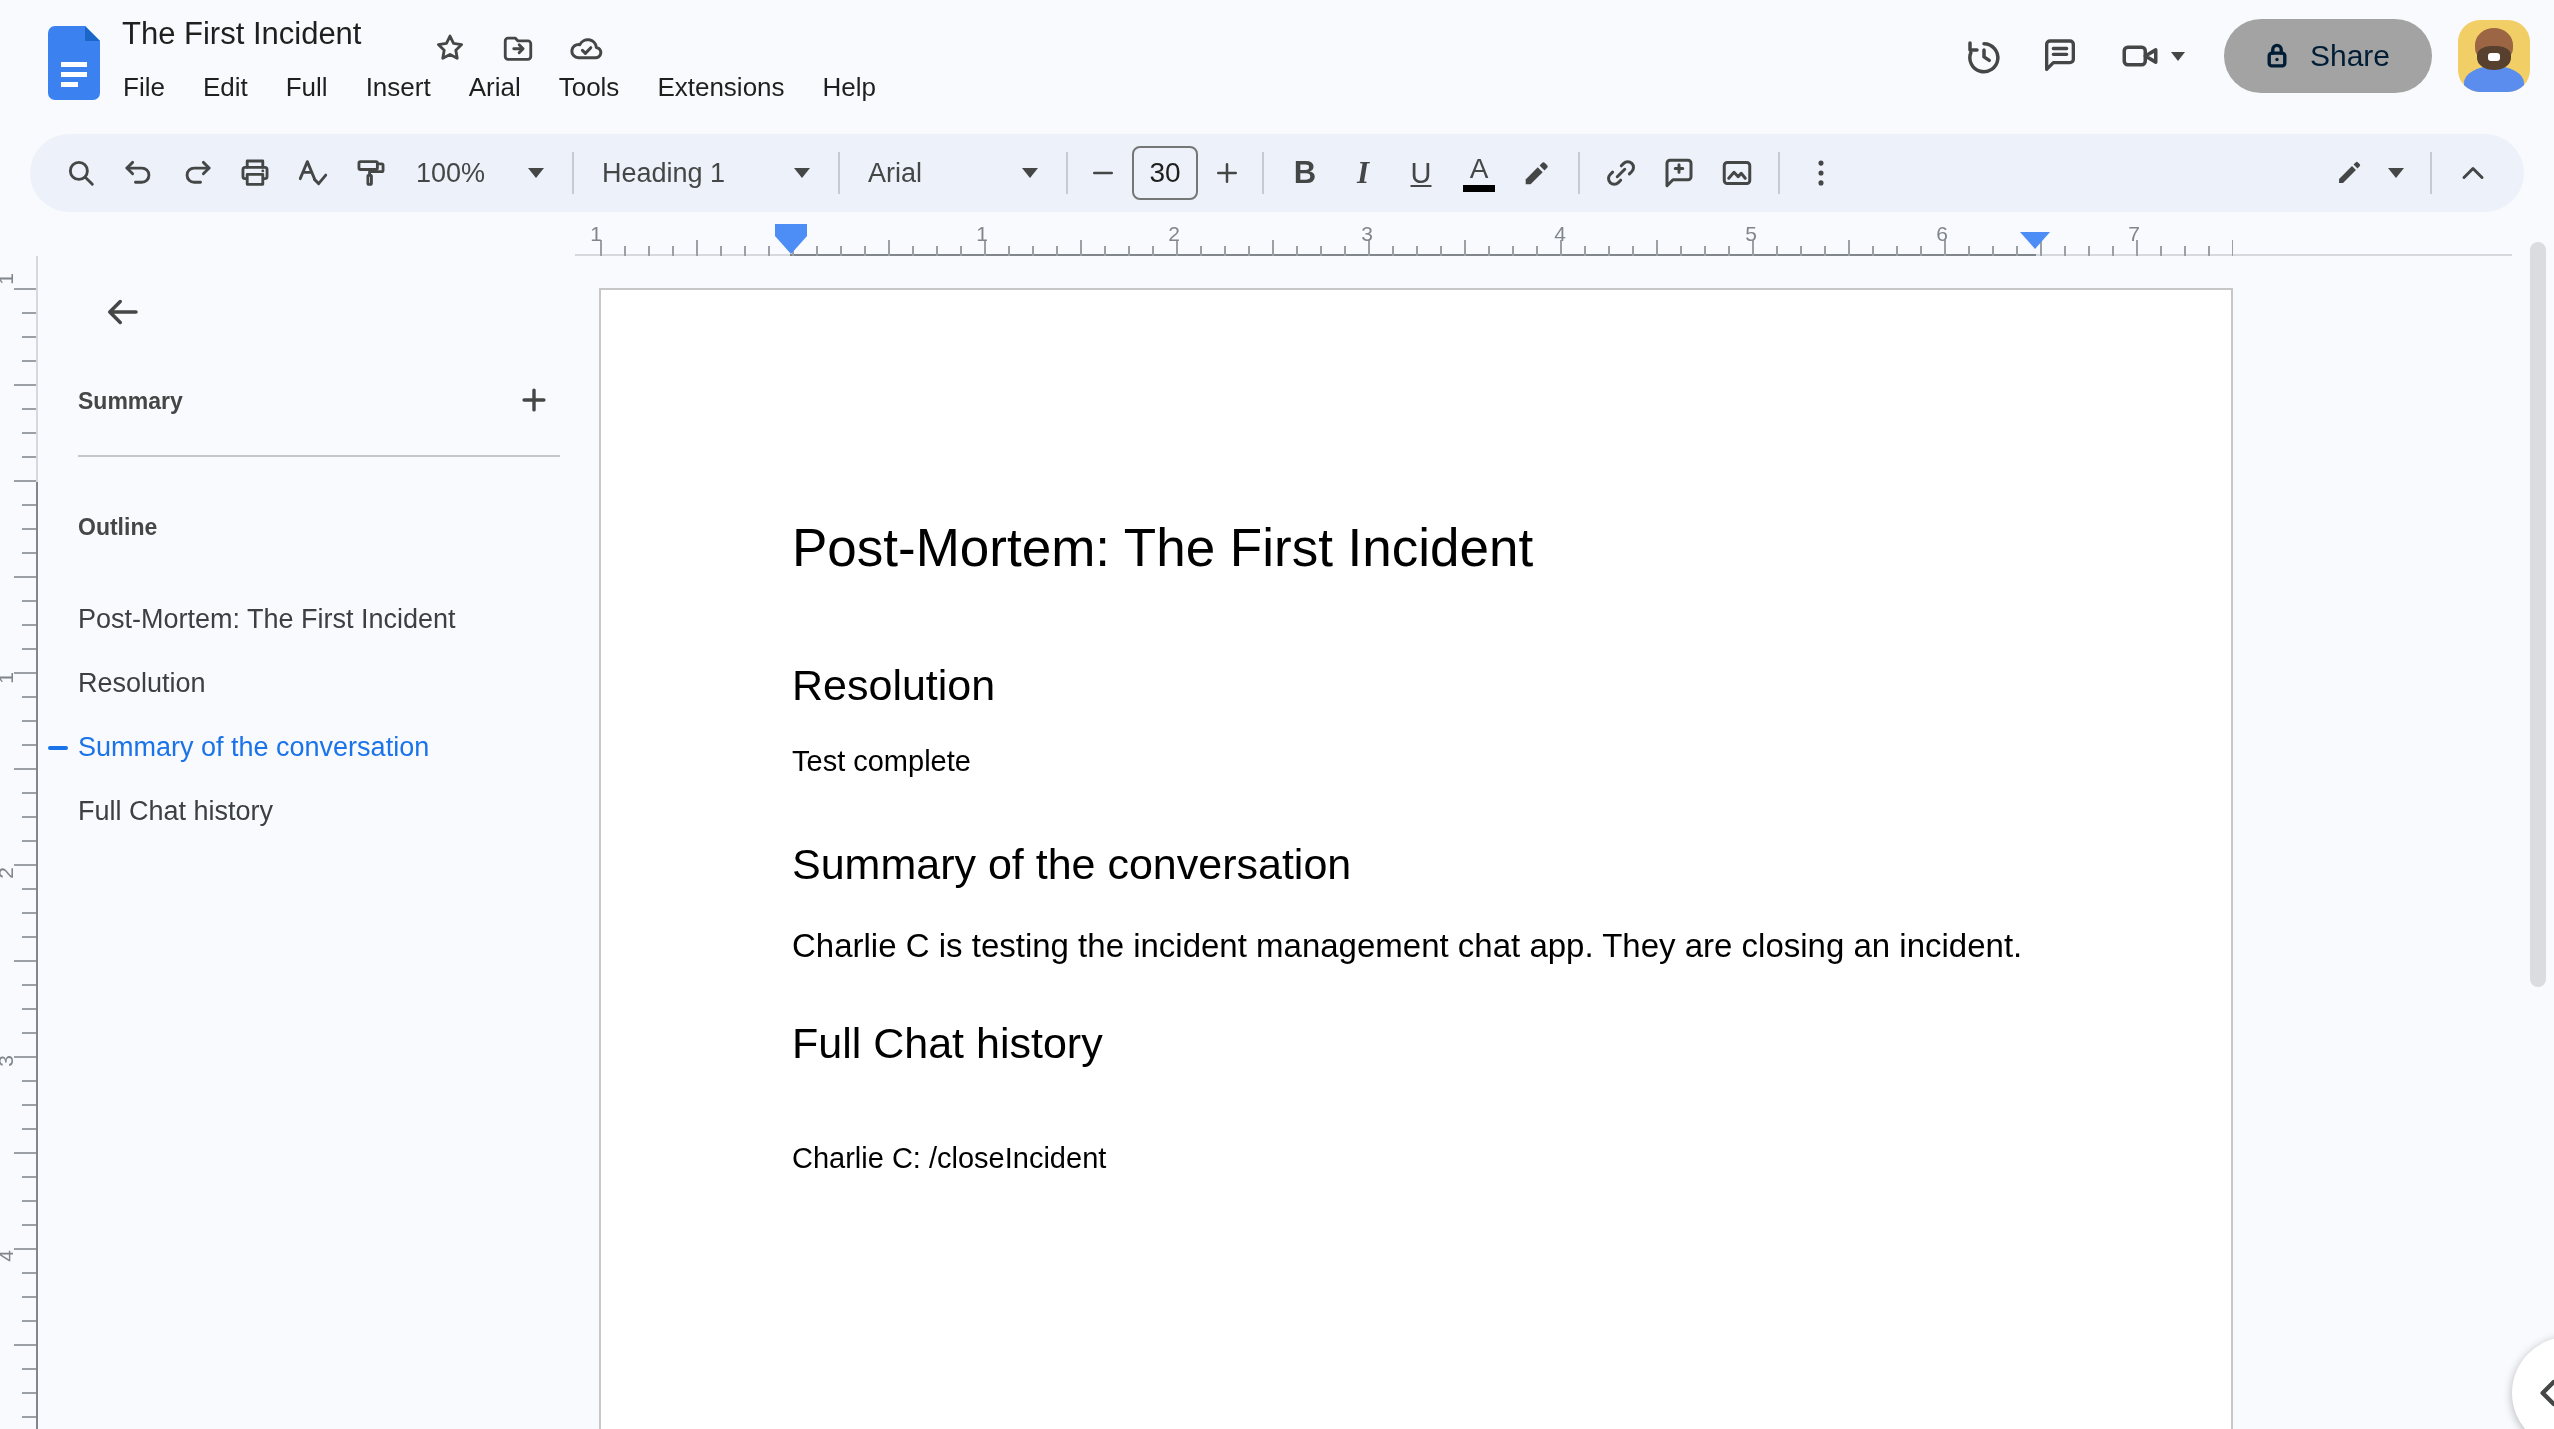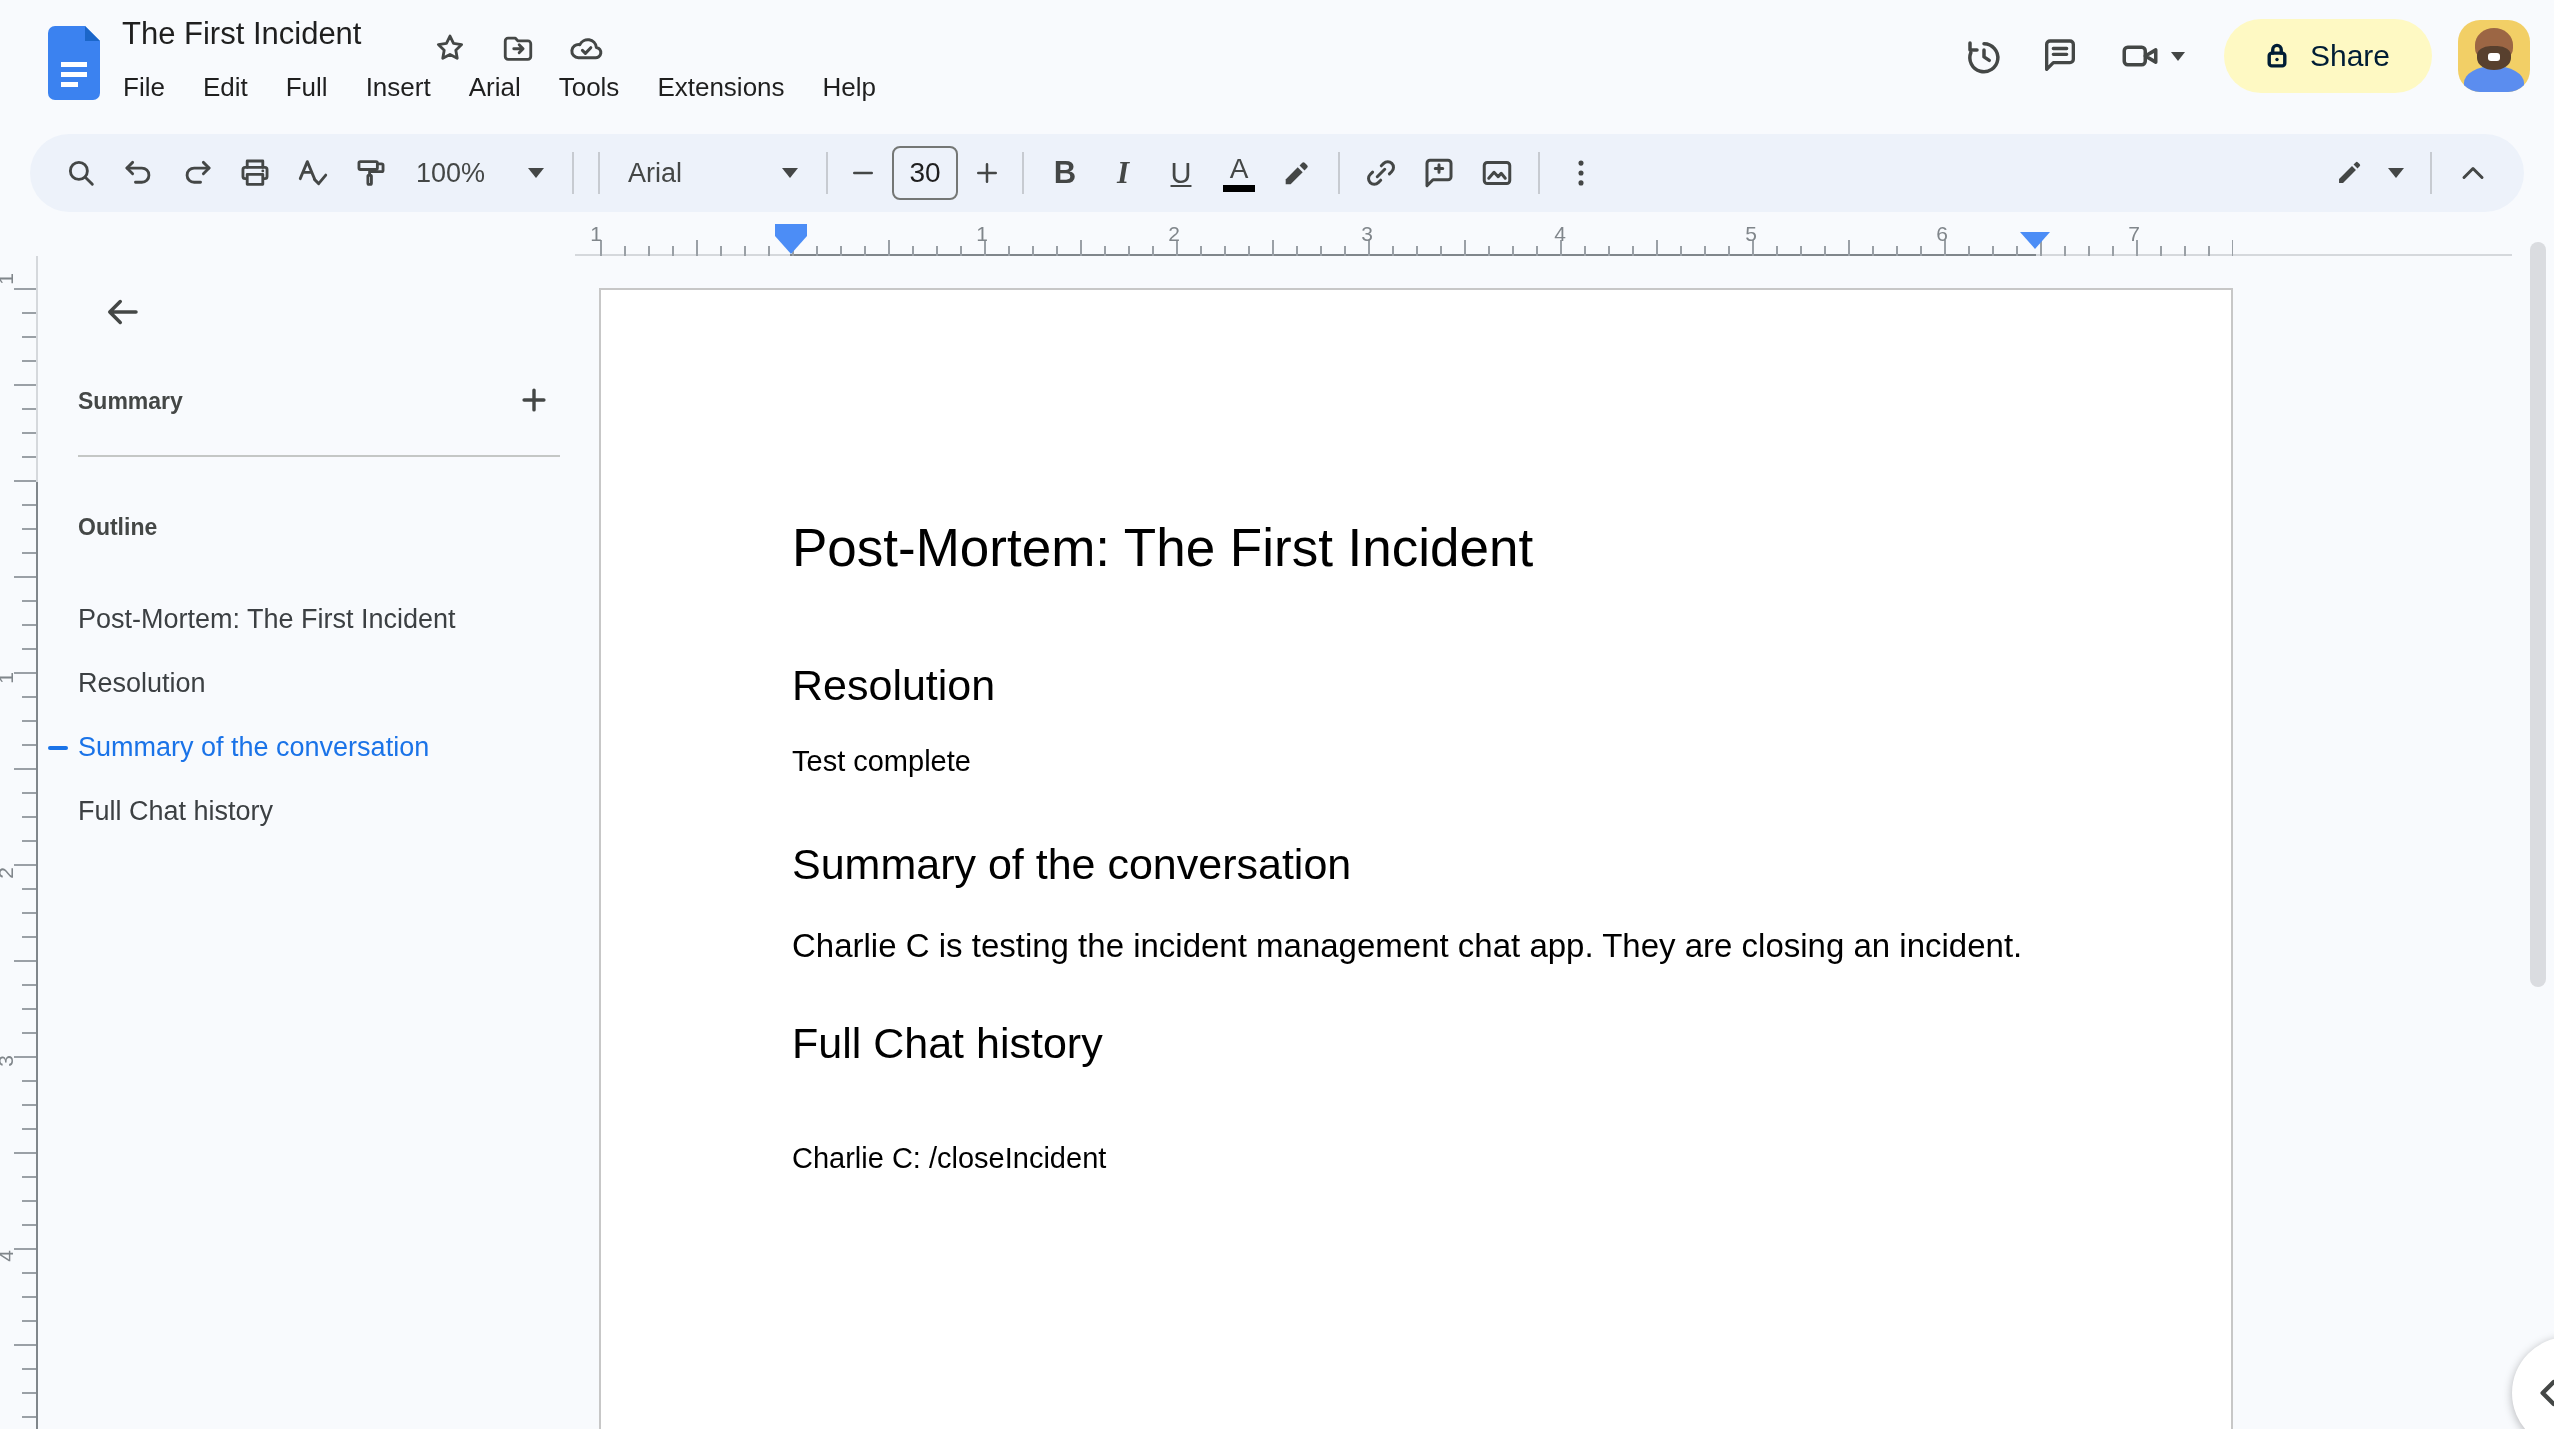--- a/index.html
+++ b/index.html
@@ -10,21 +10,21 @@
   .topbar{position:absolute;left:0;top:0;width:2554px;height:134px;background:#f8fafd;}
   .docs-logo{position:absolute;left:48px;top:26px;width:52px;height:74px;cursor:pointer;}
   .doc-title{position:absolute;left:122px;top:16px;font-size:31px;color:#1f1f1f;white-space:nowrap;}
   .title-icons{position:absolute;left:428px;top:26px;display:flex;gap:24px;align-items:center;}
   .tbtn{width:44px;height:44px;display:flex;align-items:center;justify-content:center;border-radius:50%;}
   .menubar{position:absolute;left:104px;top:66px;display:flex;}
   .menubar .mitem{font-size:26px;color:#1f1f1f;padding:6px 19px;border-radius:8px;cursor:pointer;}
   .top-right{position:absolute;right:24px;top:18px;display:flex;align-items:center;}
   .top-icon-btn{width:76px;height:76px;display:flex;align-items:center;justify-content:center;border-radius:50%;}
   .meet-btn{display:flex;align-items:center;width:108px;height:76px;justify-content:center;}
-  .share-btn{display:flex;align-items:center;gap:16px;background:#fef9c3;color:#001d35;height:74px;
+  .share-btn{display:flex;align-items:center;gap:16px;background:#a3a3a3;color:#001d35;height:74px;
              padding:0 42px 0 36px;border-radius:37px;margin:0 26px 0 18px;cursor:pointer;}
   .share-btn .share-label{font-size:30px;font-weight:500;}
   .avatar{width:72px;height:72px;border-radius:22px;background:#f2cf66;position:relative;overflow:hidden;cursor:pointer;}
   .av-head{position:absolute;left:17px;top:8px;width:38px;height:34px;background:#9c6644;border-radius:50% 50% 42% 42%;}
   .av-beard{position:absolute;left:19px;top:26px;width:34px;height:24px;background:#58402e;border-radius:40% 40% 50% 50%;}
   .av-mouth{position:absolute;left:30px;top:33px;width:12px;height:8px;background:#fff;border-radius:3px;}
   .av-shirt{position:absolute;left:6px;top:46px;width:60px;height:34px;background:#5b8def;border-radius:50% 50% 0 0;}
 
   
   .toolbar{position:absolute;left:30px;top:134px;width:2494px;height:78px;background:#edf2fa;border-radius:39px;
@@ -227,20 +227,24 @@
       </svg>
     </div>
 
     <div class="dd zoom-dd">
       <span class="dd-label">100%</span>
       <span class="caret"></span>
     </div>
 
     <div class="tdiv"></div>
 
+    <div class="dd style-dd">
+      <span class="dd-label">Heading 1</span>
+      <span class="caret"></span>
+    </div>
 
     <div class="tdiv"></div>
 
     <div class="dd font-dd">
       <span class="dd-label">Arial</span>
       <span class="caret"></span>
     </div>
 
     <div class="tdiv"></div>
 

